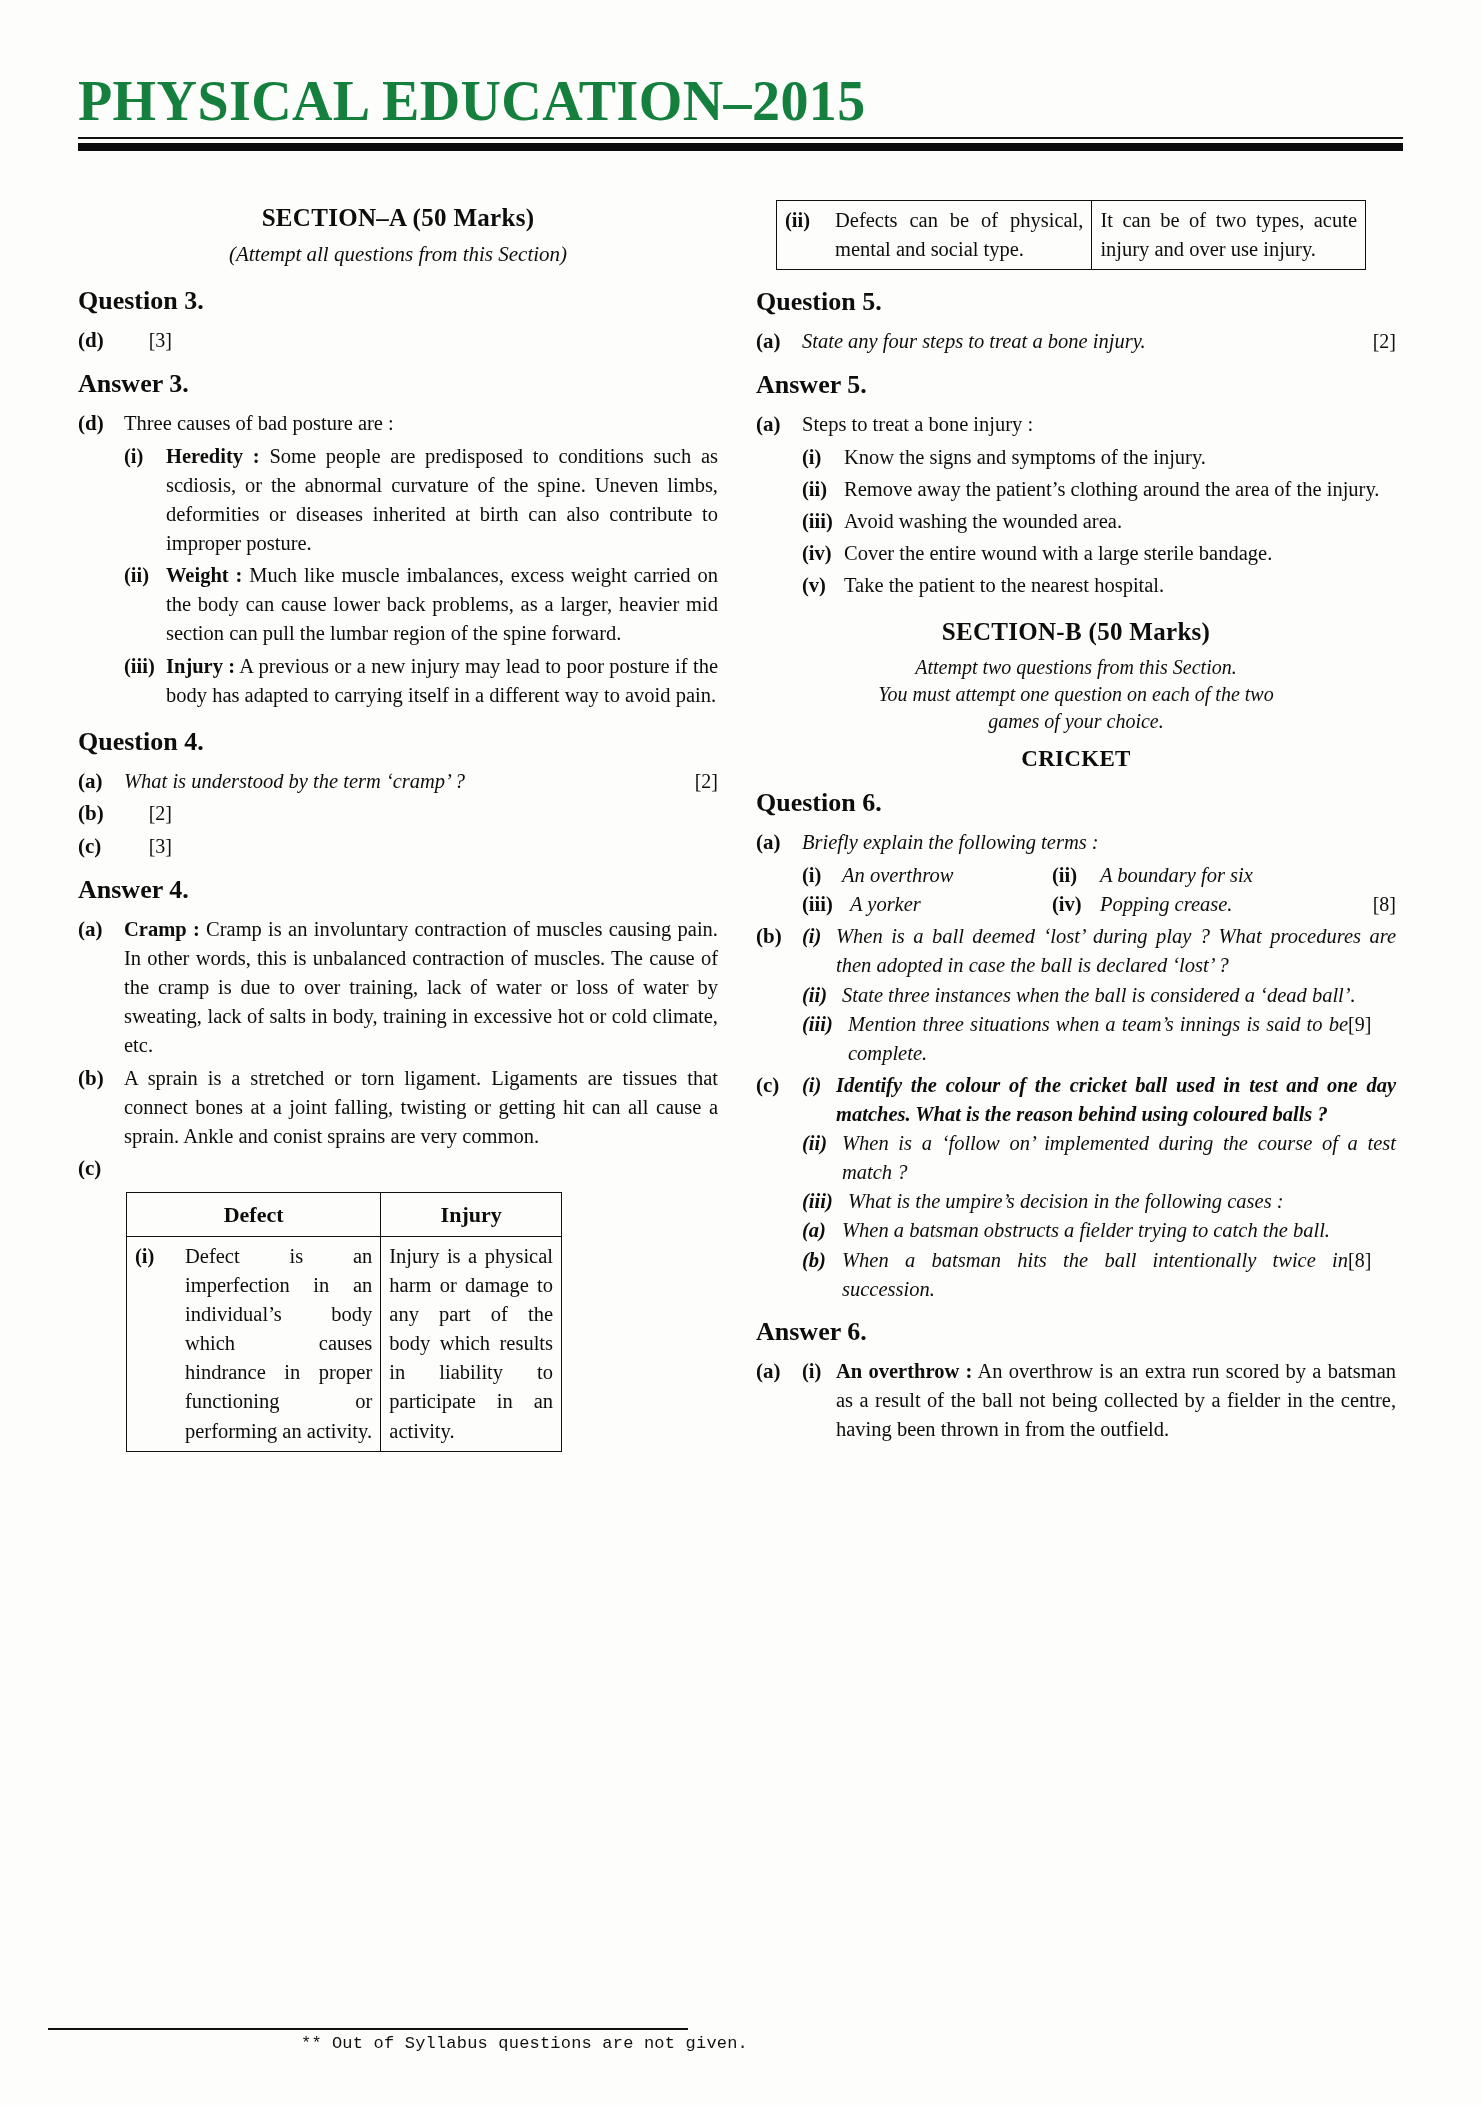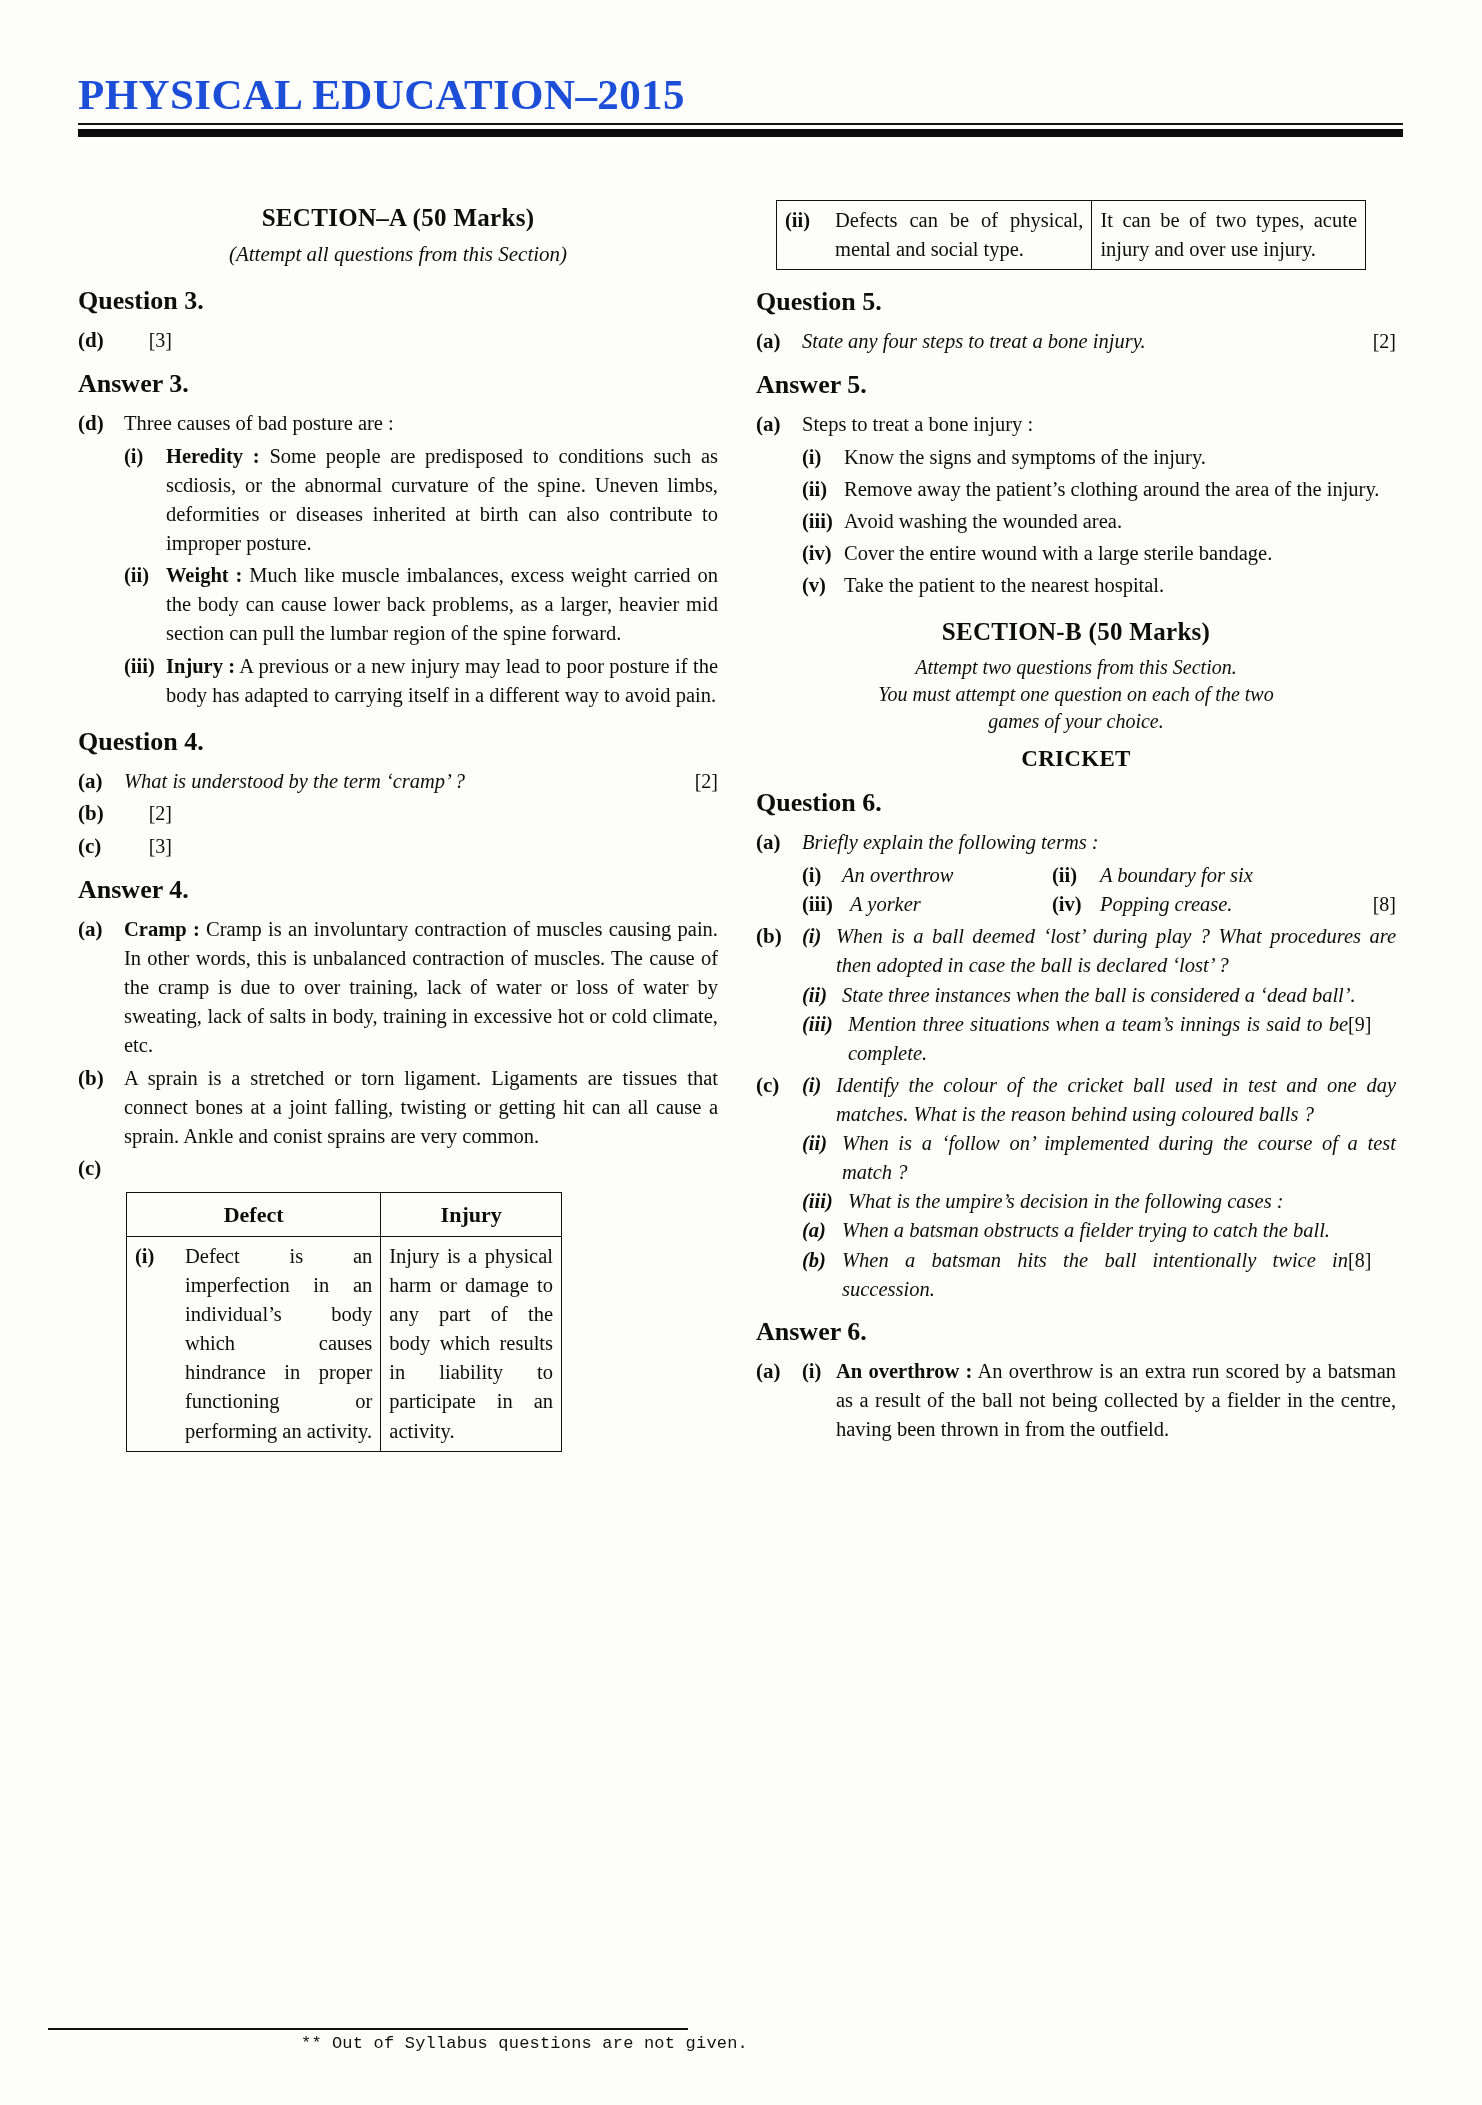--- a/index.html
+++ b/index.html
@@ -27,24 +27,24 @@
   
   .header-wrap {
     position: absolute;
     left: 78px;
     top: 72px;
     width: 1330px;
   }
   .doc-title {
     font-family: "Liberation Serif", "DejaVu Serif", serif;
     font-weight: bold;
-    font-size: 43px;
+    font-size: 56px;
     letter-spacing: 0.4px;
     line-height: 1.05;
-    color: #1d4ed8;
+    color: #15803d;
   }
   .rule-thin {
     margin-top: 6px;
     height: 2px;
     background: #111;
     width: 1325px;
   }
   .rule-thick {
     margin-top: 4px;
     height: 8px;
@@ -415,21 +415,21 @@
             <div class="marks">[9]</div>
           </div>
         </div>
       </div>
 
       <div class="row">
         <div class="lab">(c)</div>
         <div class="body-txt">
           <div style="display:flex;">
             <div class="slab bold ital" style="width:34px;flex:0 0 auto;">(i)</div>
-            <div class="ital" style="flex:1 1 auto;text-align:justify;">Identify the colour of the cricket ball used in test and one day matches. What is the reason behind using coloured balls ?</div>
+            <div class="ital" style="flex:1 1 auto;text-align:justify;font-weight:bold;">Identify the colour of the cricket ball used in test and one day matches. What is the reason behind using coloured balls ?</div>
           </div>
           <div style="display:flex;">
             <div class="slab bold ital" style="width:40px;flex:0 0 auto;">(ii)</div>
             <div class="ital" style="flex:1 1 auto;text-align:justify;">When is a ‘follow on’ implemented during the course of a test match ?</div>
           </div>
           <div style="display:flex;">
             <div class="slab bold ital" style="width:46px;flex:0 0 auto;">(iii)</div>
             <div class="ital" style="flex:1 1 auto;text-align:justify;">What is the umpire’s decision in the following cases :</div>
           </div>
           <div style="display:flex;">

